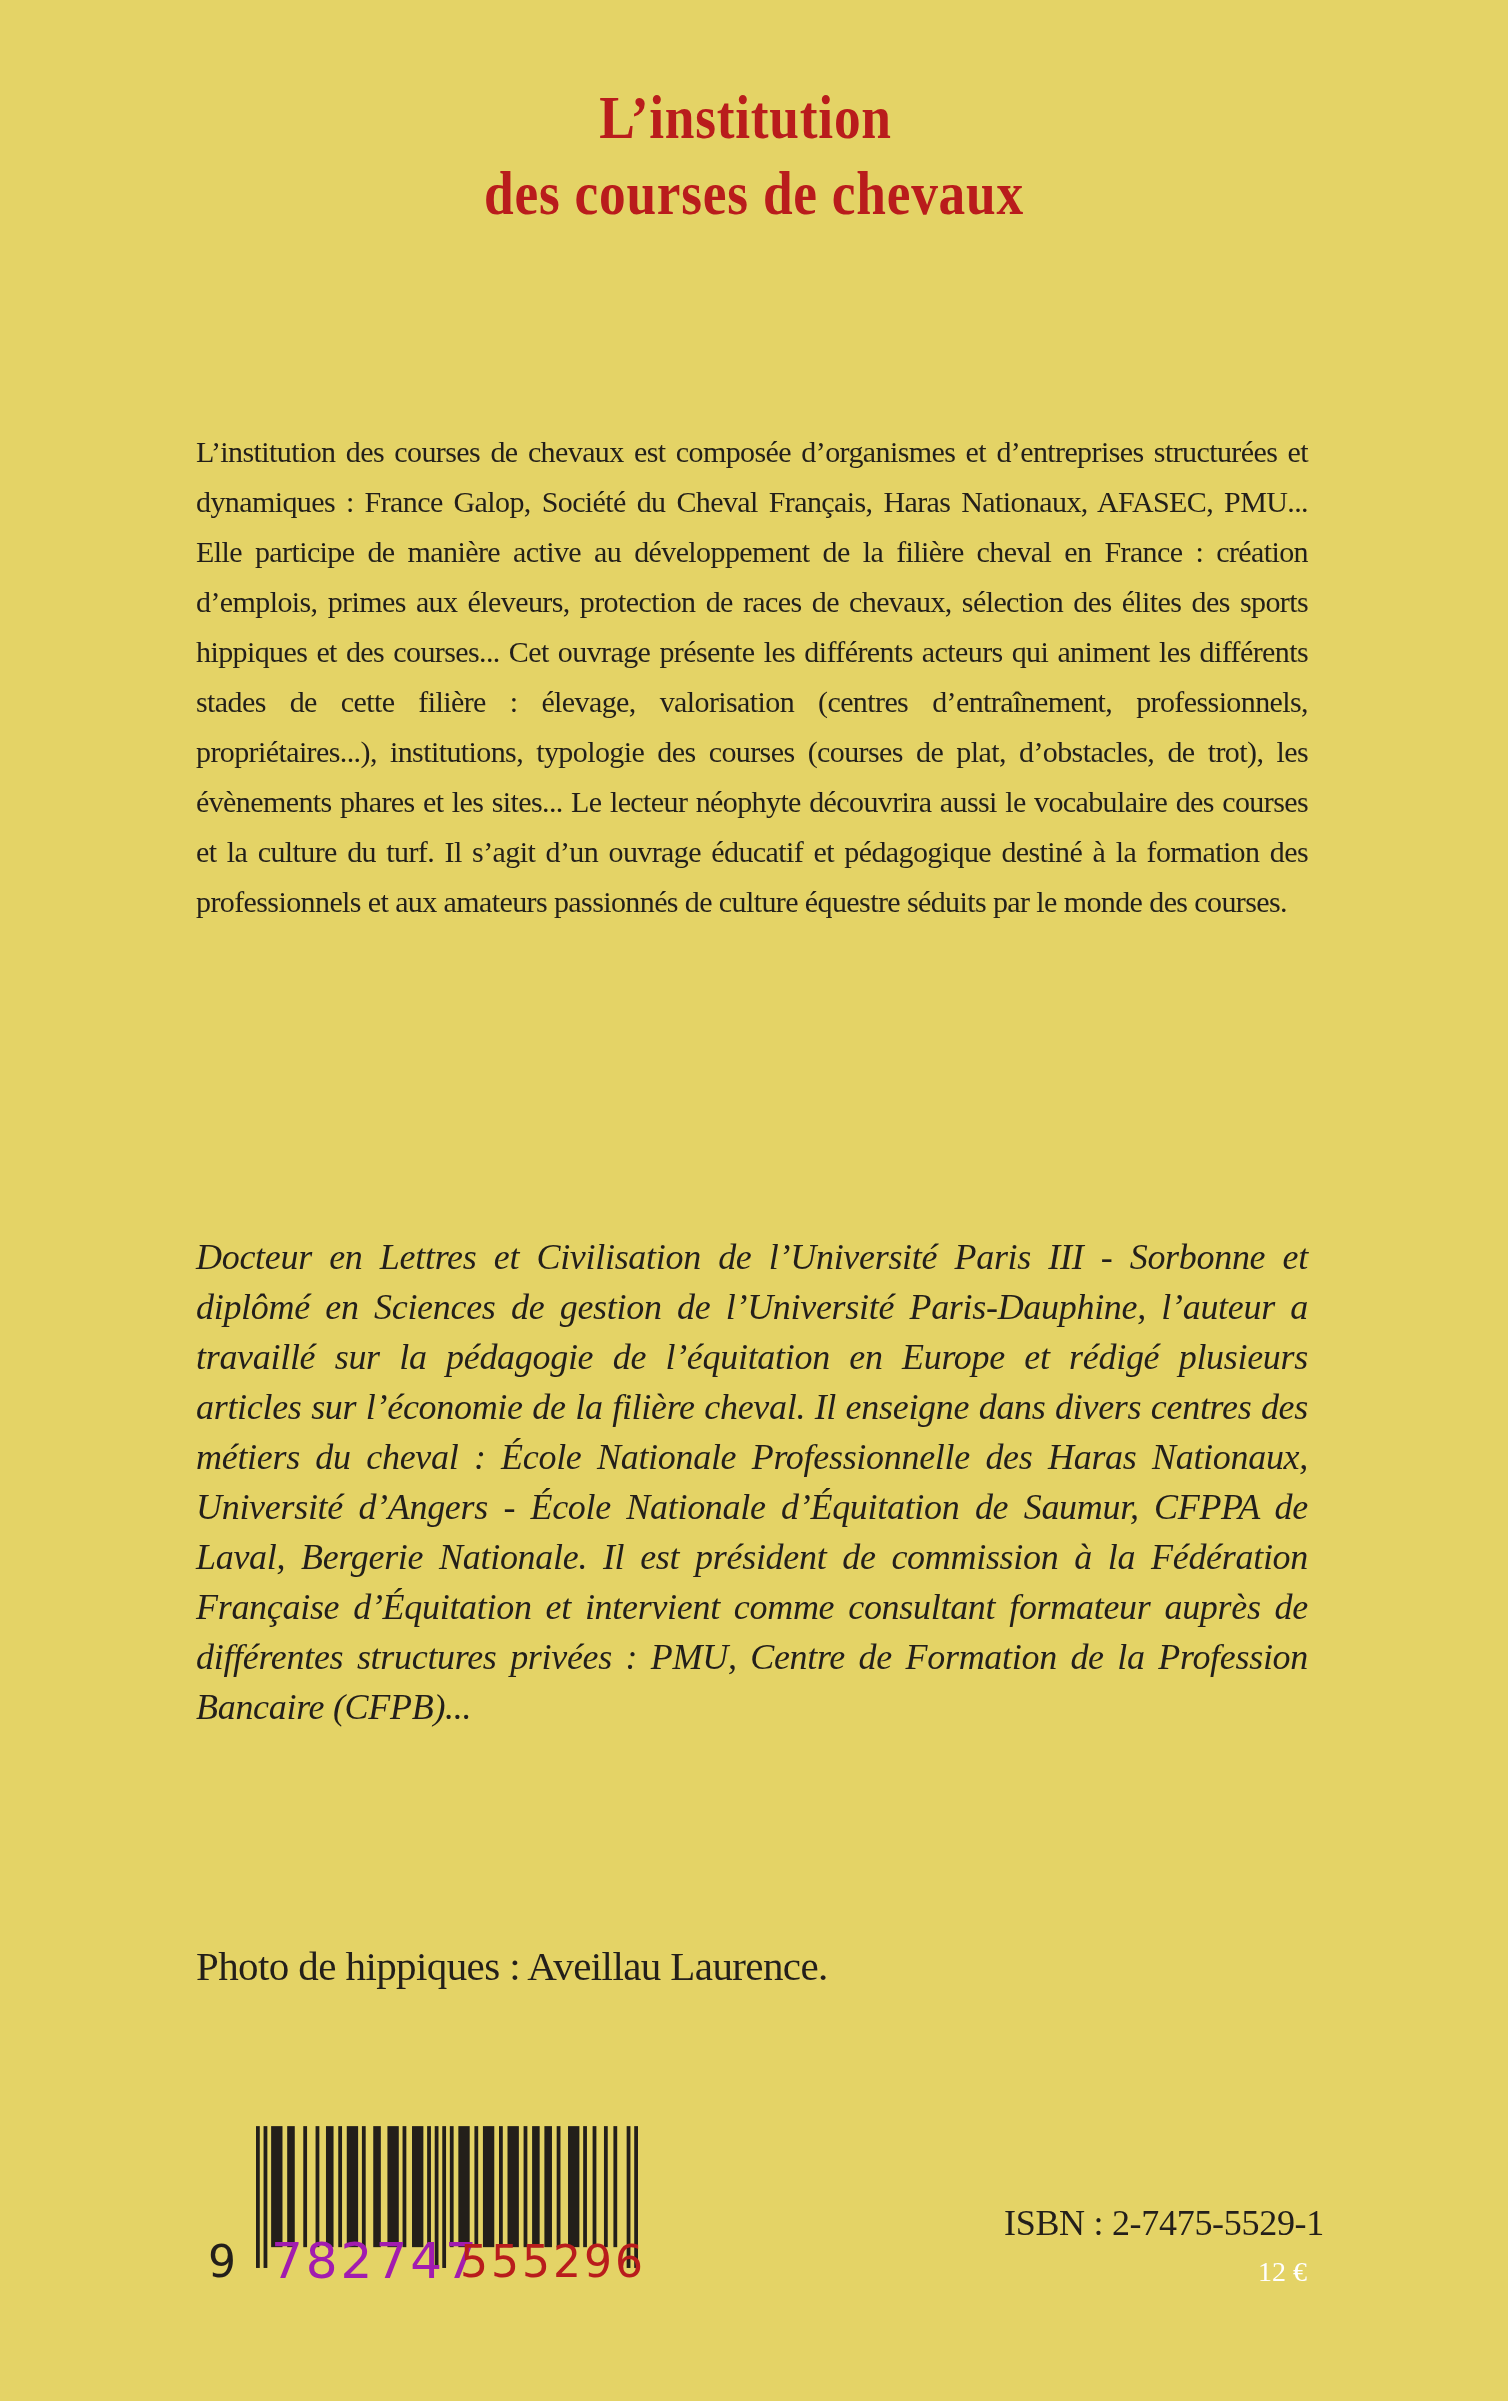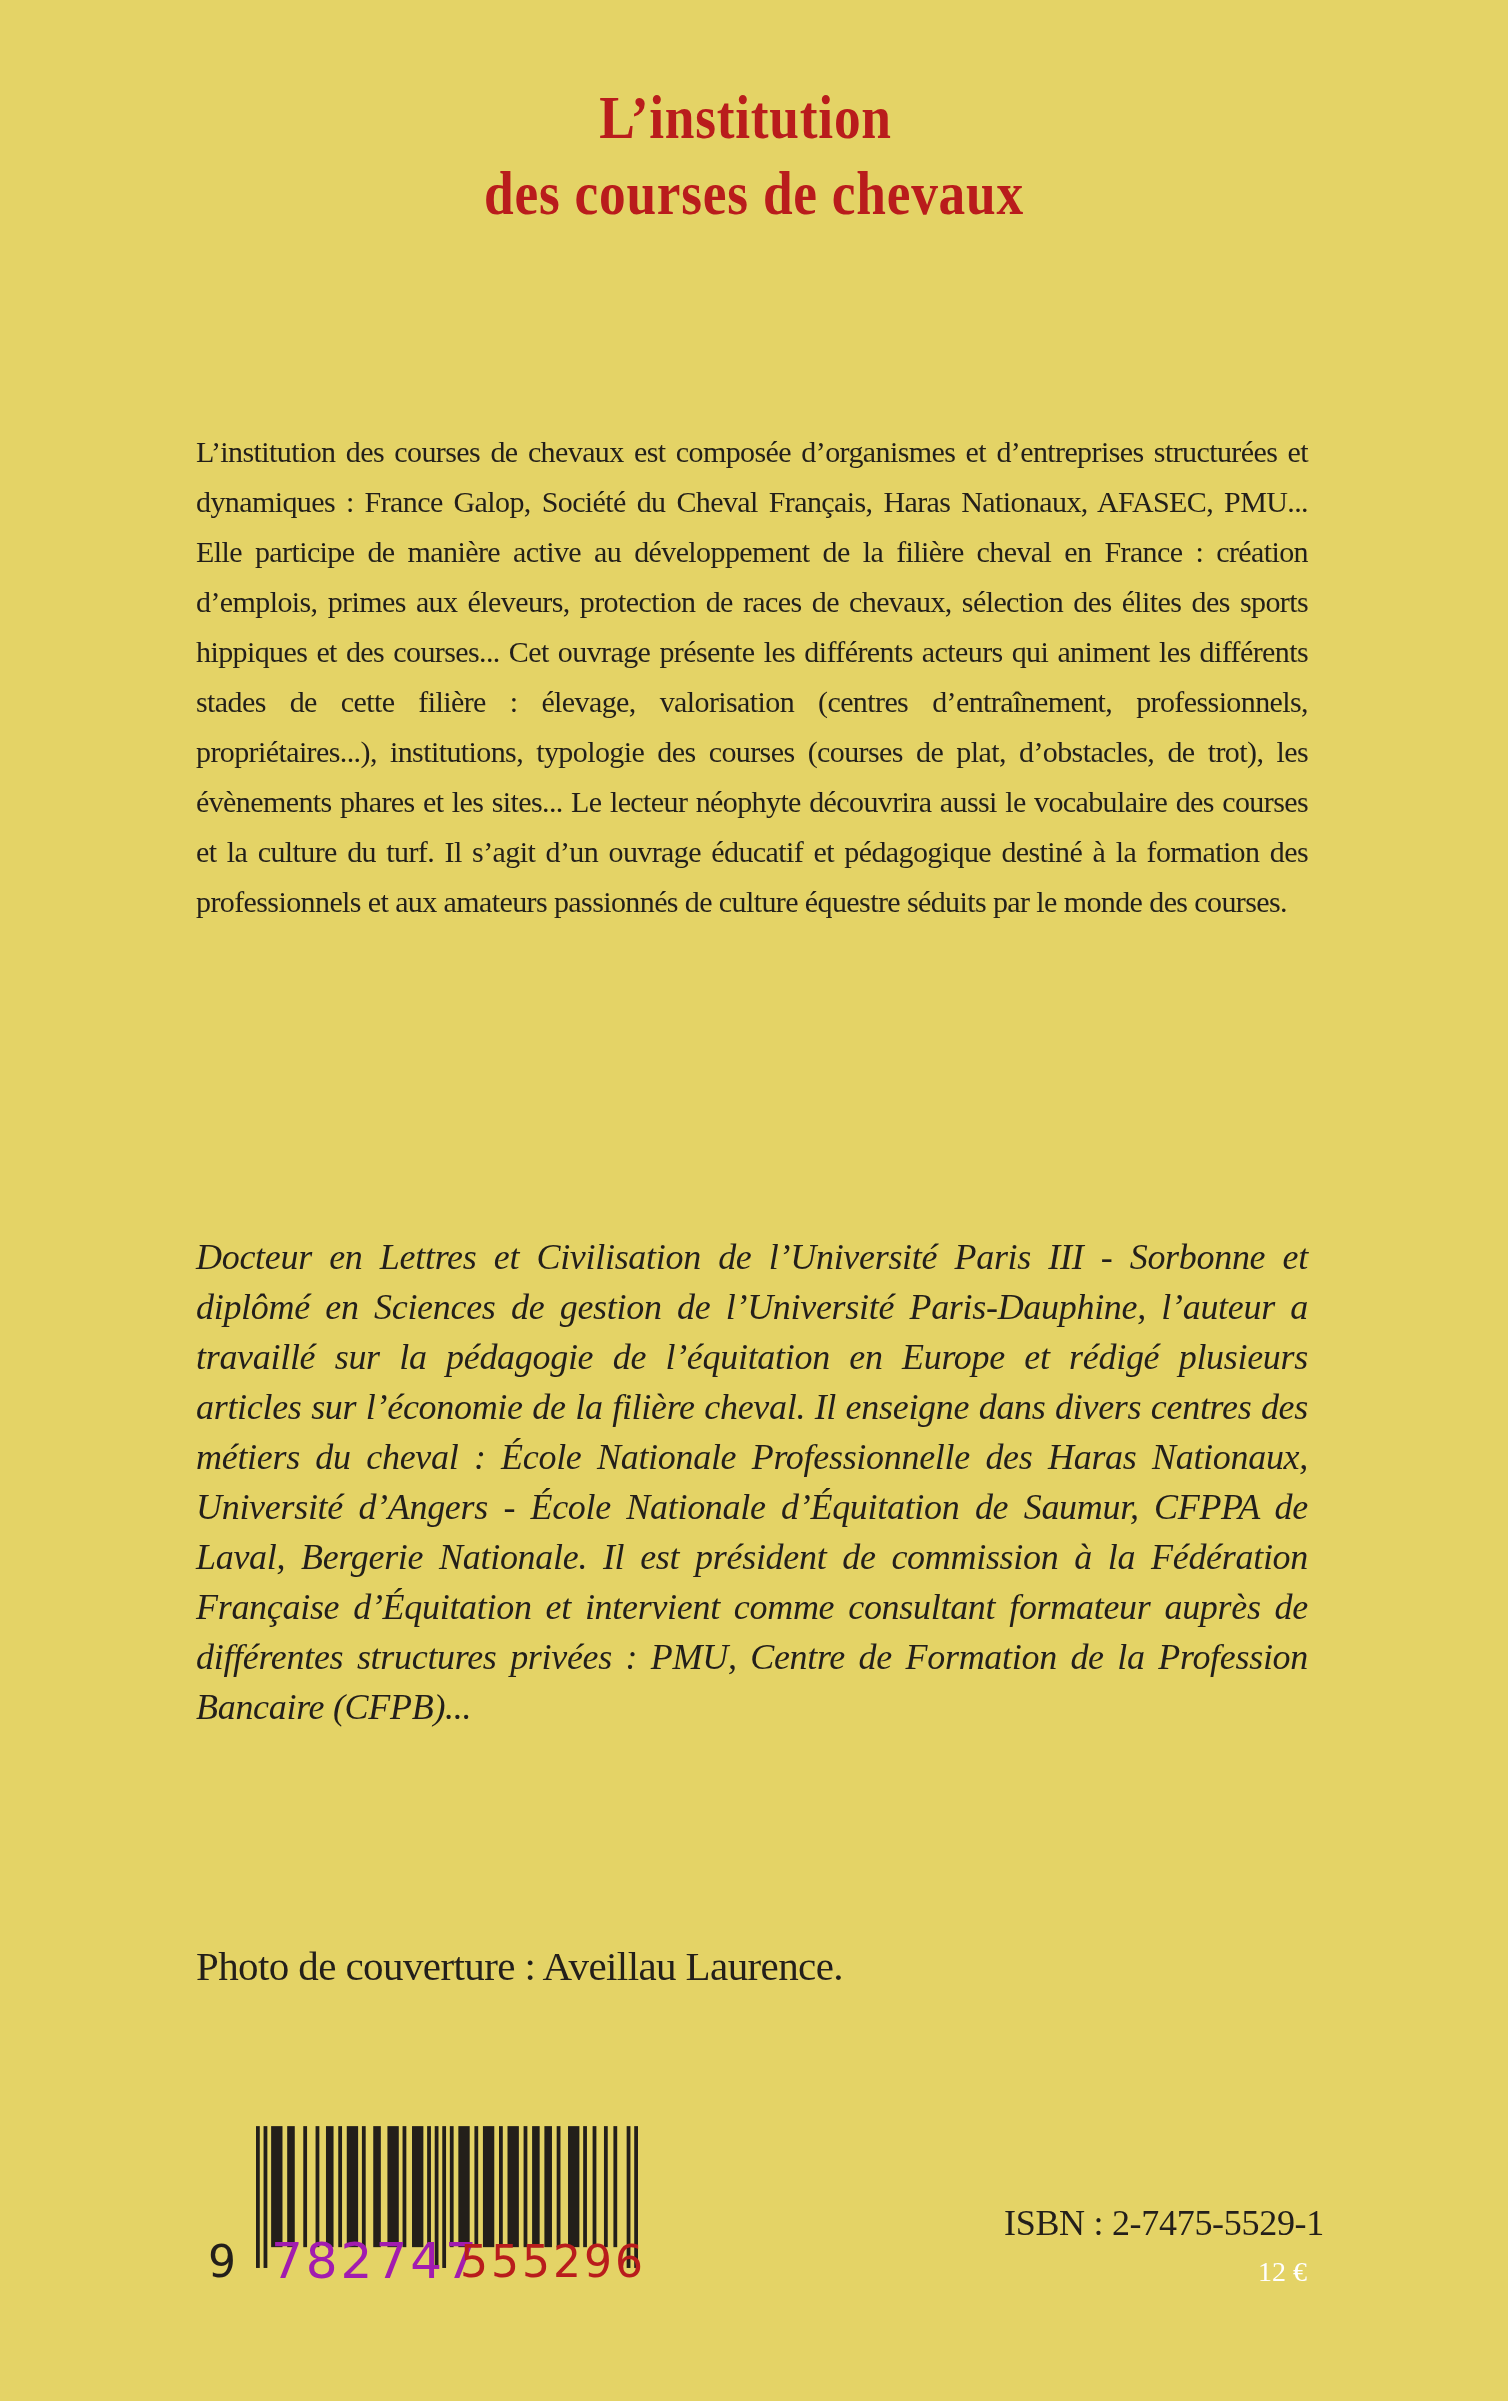--- a/index.html
+++ b/index.html
@@ -139,21 +139,21 @@
 
 <div class="title">
   <span class="tline">L’institution</span>
   <span class="tline">des courses de chevaux</span>
 </div>
 
 <p class="blurb">L’institution des courses de chevaux est composée d’organismes et d’entreprises structurées et dynamiques : France Galop, Société du Cheval Français, Haras Nationaux, AFASEC, PMU... Elle participe de manière active au développement de la filière cheval en France : création d’emplois, primes aux éleveurs, protection de races de chevaux, sélection des élites des sports hippiques et des courses... Cet ouvrage présente les différents acteurs qui animent les différents stades de cette filière : élevage, valorisation (centres d’entraînement, professionnels, propriétaires...), institutions, typologie des courses (courses de plat, d’obstacles, de trot), les évènements phares et les sites... Le lecteur néophyte découvrira aussi le vocabulaire des courses et la culture du turf. Il s’agit d’un ouvrage éducatif et pédagogique destiné à la formation des professionnels et aux amateurs passionnés de culture équestre séduits par le monde des courses.</p>
 
 <p class="bio">Docteur en Lettres et Civilisation de l’Université Paris III - Sorbonne et diplômé en Sciences de gestion de l’Université Paris-Dauphine, l’auteur a travaillé sur la pédagogie de l’équitation en Europe et rédigé plusieurs articles sur l’économie de la filière cheval. Il enseigne dans divers centres des métiers du cheval : École Nationale Professionnelle des Haras Nationaux, Université d’Angers - École Nationale d’Équitation de Saumur, CFPPA de Laval, Bergerie Nationale. Il est président de commission à la Fédération Française d’Équitation et intervient comme consultant formateur auprès de différentes structures privées : PMU, Centre de Formation de la Profession Bancaire (CFPB)...</p>
 
-<p class="photo-credit">Photo de couverture : Aveillau Laurence.</p>
+<p class="photo-credit">Photo de hippiques : Aveillau Laurence.</p>
 
 <div class="barcode">
   <svg width="382" height="161" viewBox="0 0 404 170">
     <g fill="#231F1A">
 
       <rect x="0" y="0" width="4" height="150"></rect>
       <rect x="8" y="0" width="4" height="150"></rect>
 
       <rect x="16" y="0" width="12" height="128"></rect>
       <rect x="33" y="0" width="8" height="128"></rect>

